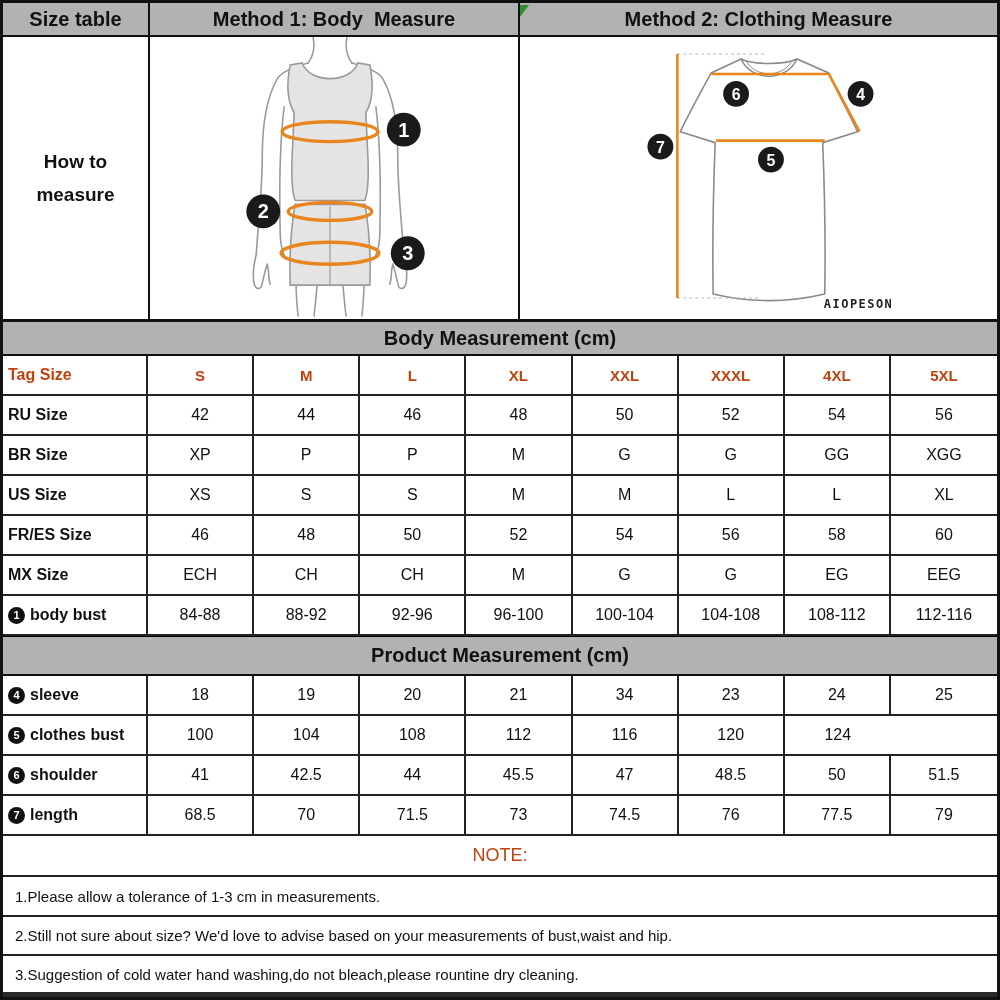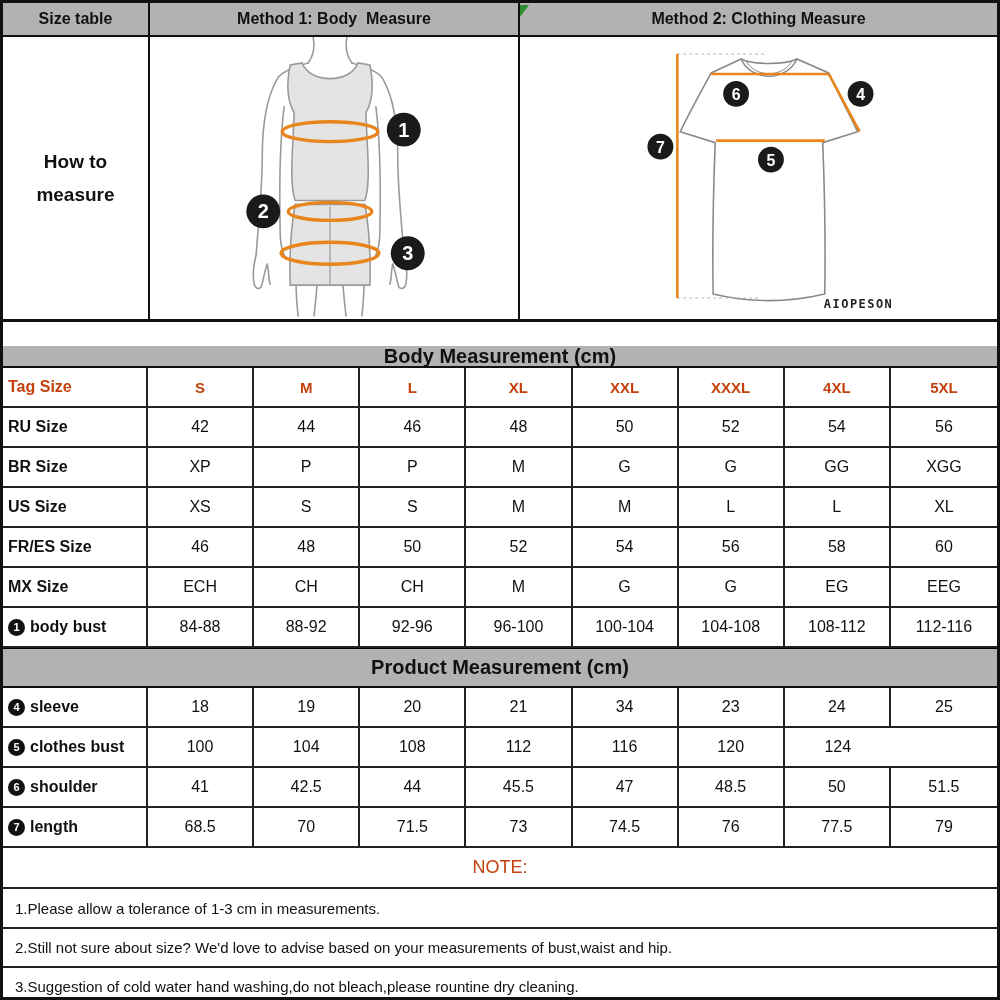--- a/index.html
+++ b/index.html
@@ -9,36 +9,36 @@
     width:1000px;height:1000px;
     border:3px solid #111;
     font-family:"Liberation Sans","DejaVu Sans",sans-serif;
     color:#111;background:#fff;overflow:hidden;
   }
   
   .top-header{display:grid;grid-template-columns:147px 370px 1fr;height:34px;}
   .top-header .hcell{
     background:#b2b2b2;border-right:2px solid #111;border-bottom:2px solid #111;
     display:flex;align-items:center;justify-content:center;
-    font-weight:bold;font-size:16px;white-space:pre-wrap;
+    font-weight:bold;font-size:20px;white-space:pre-wrap;
   }
   .top-header .hcell:last-child{border-right:none;}
   .flag{position:absolute;left:517px;top:2px;width:0;height:0;
     border-top:12px solid #2f8f2f;border-right:9px solid transparent;}
   
   .illus-row{display:grid;grid-template-columns:147px 370px 1fr;height:285px;border-bottom:3px solid #111;}
   .illus-cell{border-right:2px solid #111;position:relative;overflow:hidden;background:#fff;}
   .illus-cell:last-child{border-right:none;}
   .howto{display:flex;align-items:center;justify-content:center;text-align:center;
     font-weight:bold;font-size:19px;line-height:1.75;}
   
   .sec-header{background:#b2b2b2;border-bottom:2px solid #111;
     display:flex;align-items:center;justify-content:center;
     font-weight:bold;font-size:20px;}
-  .sec-body{height:22px;margin-top:24px;}
+  .sec-body{height:34px;}
   .sec-prod{height:40px;border-top:1px solid #000000;}
   
   .tgrid .trow{display:grid;grid-template-columns:145px repeat(8,1fr);height:40px;border-bottom:2px solid #222;}
   .cell{display:flex;align-items:center;border-right:2px solid #222;min-width:0;}
   .cell:last-child{border-right:none;}
   .cell.label{padding-left:5px;font-weight:bold;font-size:16px;}
   .cell.val{justify-content:center;font-size:16px;}
   .red{color:#c2410c;}
   .trow.redrow .cell.val{font-weight:bold;font-size:15px;}
   .mk{flex:none;display:inline-flex;width:17px;height:17px;border-radius:50%;

